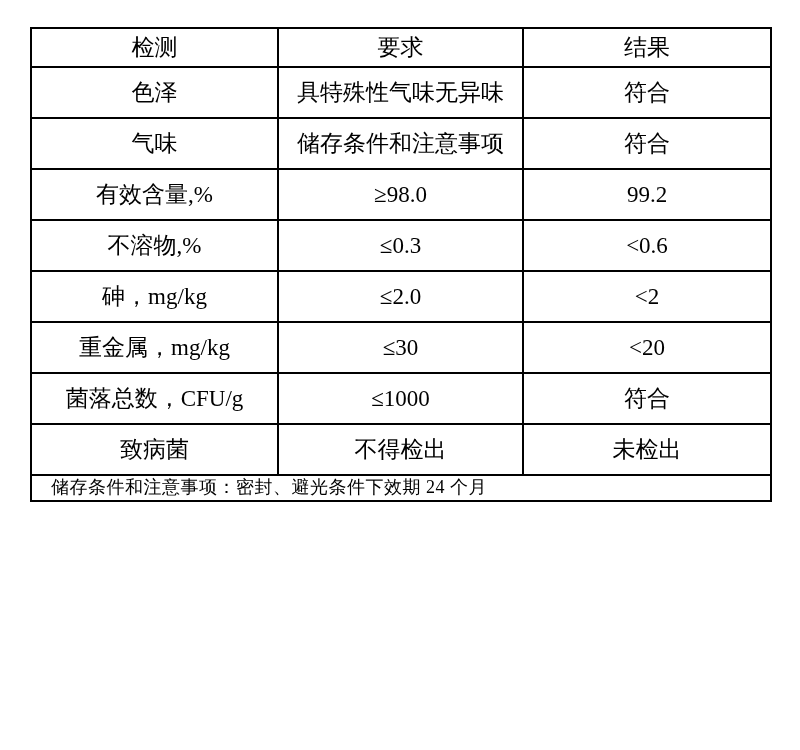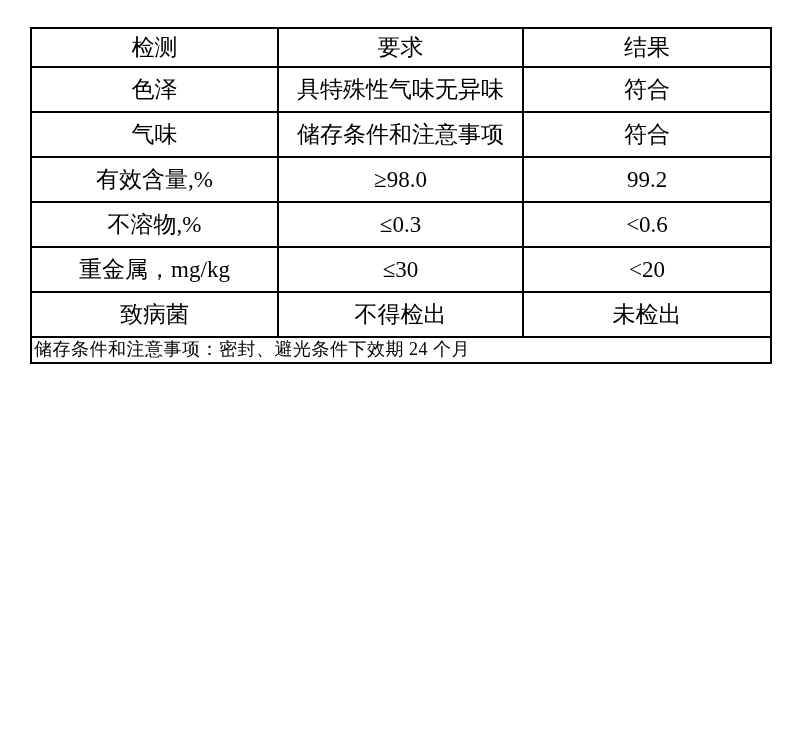--- a/index.html
+++ b/index.html
@@ -31,26 +31,26 @@
     text-align: center;
     vertical-align: middle;
     font-weight: normal;
     font-size: 23px;
     line-height: 1.1;
     padding: 0;
     overflow: hidden;
     white-space: nowrap;
   }
   .spec-table thead tr { height: 39px; }
-  .spec-table tbody tr { height: 45px; margin-left: 26px; }
+  .spec-table tbody tr { height: 51px; margin-left: 26px; }
   .spec-table tfoot tr { height: 26px; }
   .spec-table tfoot td.footer-cell {
     text-align: left;
     font-size: 18px;
-    padding-left: 2px;
+    padding-left: 19px;
     letter-spacing: 0.5px;
   }
 </style>
 </head>
 <body>
 
 <table class="spec-table">
   <colgroup>
     <col class="c1">
     <col class="c2">
@@ -83,28 +83,38 @@
     <td class="cell-result">99.2</td>
   </tr>
 
 
   <tr class="data-row">
     <td class="cell-test">不溶物,%</td>
     <td class="cell-requirement">≤0.3</td>
     <td class="cell-result">&lt;0.6</td>
   </tr>
 
+  <tr class="data-row">
+    <td class="cell-test">砷，mg/kg</td>
+    <td class="cell-requirement">≤2.0</td>
+    <td class="cell-result">&lt;2</td>
+  </tr>
 
 
   <tr class="data-row">
     <td class="cell-test">重金属，mg/kg</td>
     <td class="cell-requirement">≤30</td>
     <td class="cell-result">&lt;20</td>
   </tr>
 
+  <tr class="data-row">
+    <td class="cell-test">菌落总数，CFU/g</td>
+    <td class="cell-requirement">≤1000</td>
+    <td class="cell-result">符合</td>
+  </tr>
 
   <tr class="data-row">
     <td class="cell-test">致病菌</td>
     <td class="cell-requirement">不得检出</td>
     <td class="cell-result">未检出</td>
   </tr>
 </tbody>
   <tfoot>
     <tr>
       <td class="footer-cell" colspan="3">储存条件和注意事项：密封、避光条件下效期 24 个月</td>

